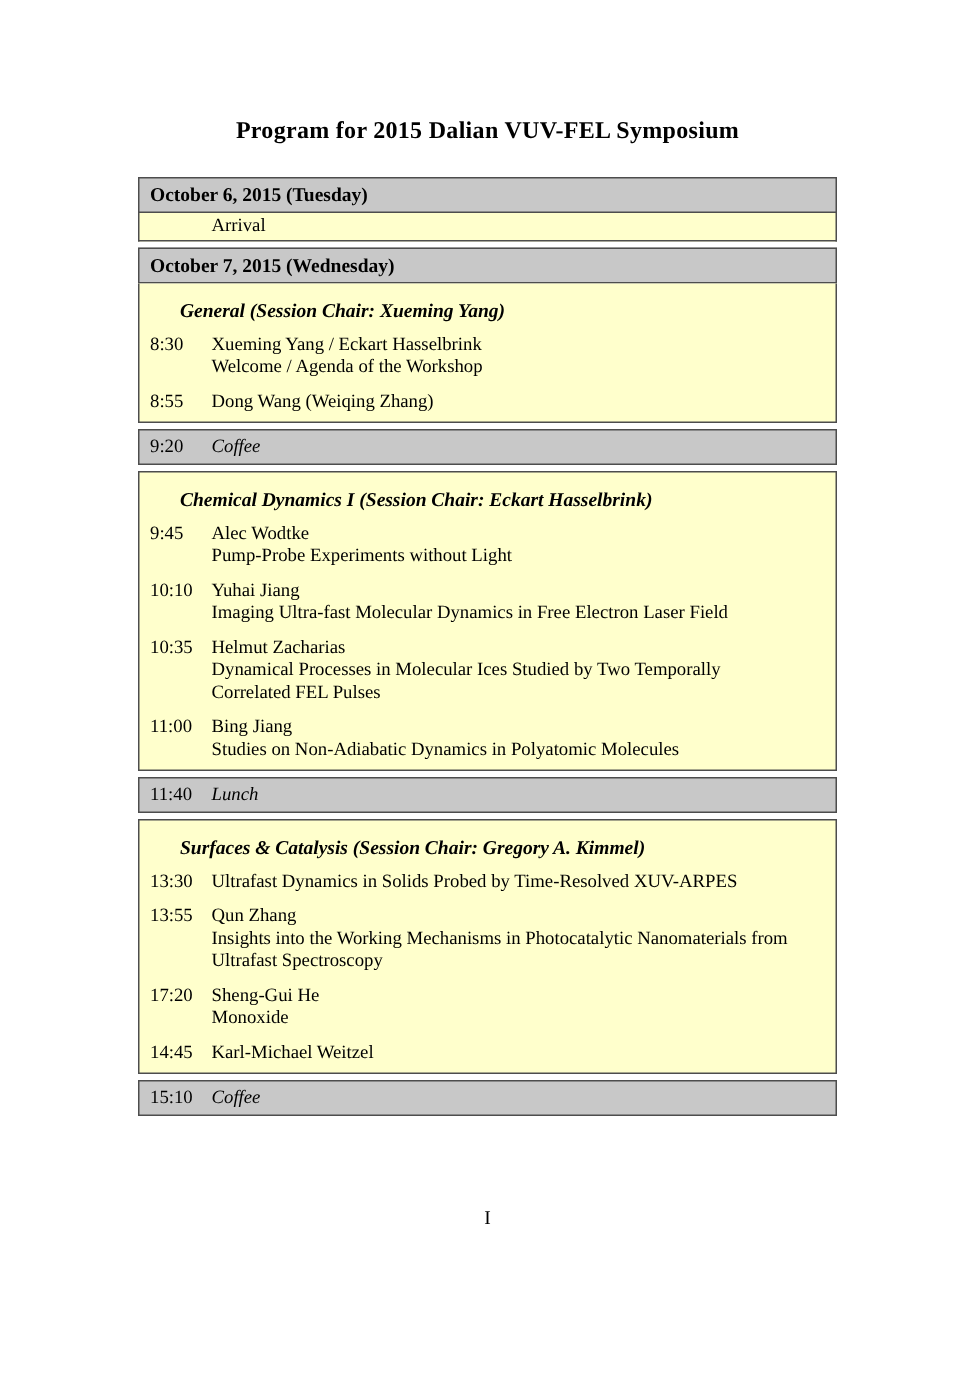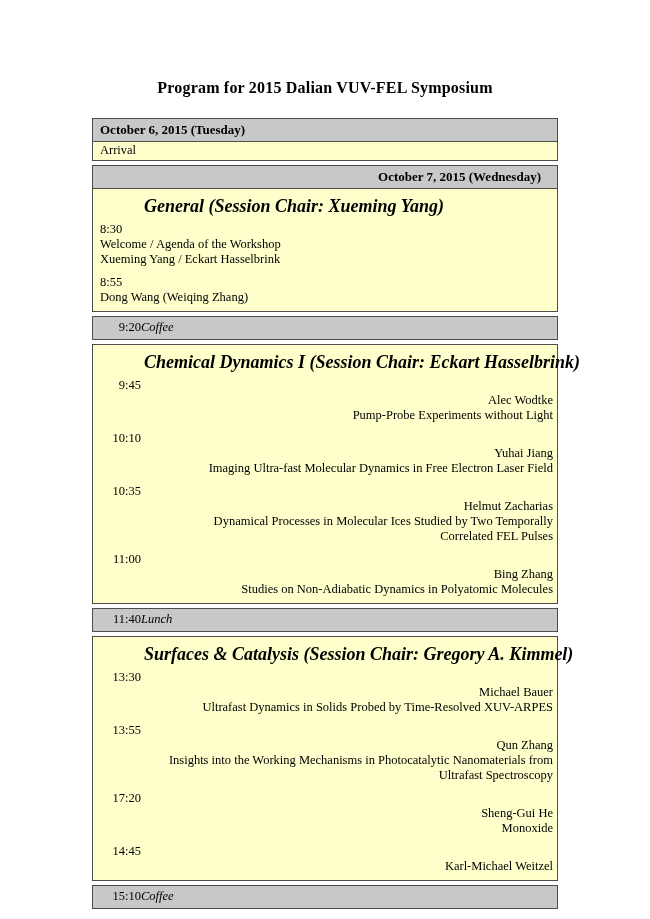--- a/index.html
+++ b/index.html
@@ -45,31 +45,31 @@
   .break-row { display: flex; }
   .break-time { width: 41px; flex: none; }
   .break-label { font-style: italic; }
 
   .block {
     background: var(--block_bg, #ffffcc);
     padding: 9px 4px 6px 7px;
   }
   .block.attached { border-top: none; }
   .block.compact { padding: 1px 4px 2px 7px; }
-  .gap { margin-top: 4px; text-align: right; }
+  .gap { margin-top: 4px; }
 
   .session-heading {
     font-weight: bold;
     font-style: italic;
-    font-size: 18px;
-    margin: 1px 0 0 44px;
+    font-size: 13px;
+    margin: 1px 0 0 20px;
     white-space: nowrap;
   }
 
-  .entry { display: flex; margin-top: 8px; flex-direction: column; }
+  .entry { display: flex; margin-top: 8px; }
   .compact .entry { margin-top: 0; }
   .entry .time { width: 41px; flex: none; }
   .entry .lines { flex: 1; min-width: 0; }
   .entry .lines div { white-space: nowrap; }
 
   .footer-pagenum {
     margin-top: 60px;
     text-align: center;
     font-size: 13px;
   }
@@ -95,22 +95,22 @@
     </div>
 
     <div class="row day-header gap">October 7, 2015 (Wednesday)</div>
 
     <div class="block attached">
       <div class="session-heading">General (Session Chair: Xueming Yang)</div>
 
       <div class="entry">
         <div class="time">8:30</div>
         <div class="lines">
+          <div>Xueming Yang / Eckart Hasselbrink</div>
           <div>Welcome / Agenda of the Workshop</div>
-          <div>Xueming Yang / Eckart Hasselbrink</div>
         </div>
       </div>
 
       <div class="entry">
         <div class="time">8:55</div>
         <div class="lines">
           <div>Dong Wang (Weiqing Zhang)</div>
         </div>
       </div>
     </div>
@@ -144,38 +144,37 @@
         <div class="lines">
           <div>Helmut Zacharias</div>
           <div>Dynamical Processes in Molecular Ices Studied by Two Temporally</div>
           <div>Correlated FEL Pulses</div>
         </div>
       </div>
 
       <div class="entry">
         <div class="time">11:00</div>
         <div class="lines">
-          <div>Bing Zhang</div>
+          <div>Bing Jiang</div>
           <div>Studies on Non-Adiabatic Dynamics in Polyatomic Molecules</div>
         </div>
       </div>
     </div>
 
     <div class="row break-row gap">
       <span class="break-time">11:40</span>
       <span class="break-label">Lunch</span>
     </div>
 
     <div class="block gap">
       <div class="session-heading">Surfaces &amp; Catalysis (Session Chair: Gregory A. Kimmel)</div>
 
       <div class="entry">
         <div class="time">13:30</div>
         <div class="lines">
-          <div>Michael Bauer</div>
           <div>Ultrafast Dynamics in Solids Probed by Time-Resolved XUV-ARPES</div>
         </div>
       </div>
 
       <div class="entry">
         <div class="time">13:55</div>
         <div class="lines">
           <div>Qun Zhang</div>
           <div>Insights into the Working Mechanisms in Photocatalytic Nanomaterials from</div>
           <div>Ultrafast Spectroscopy</div>

